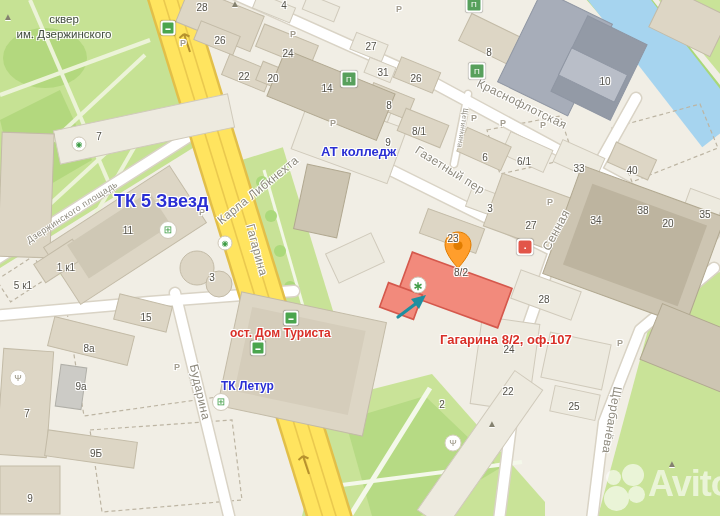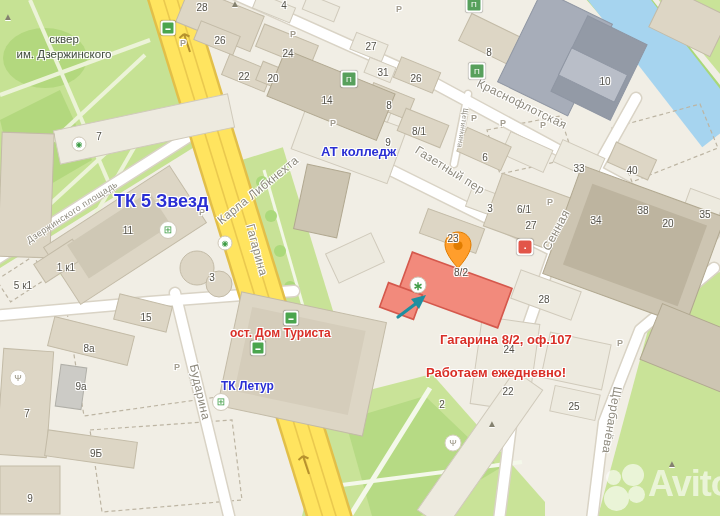--- a/index.html
+++ b/index.html
@@ -13,21 +13,21 @@
   .lbl,.bnum,.pmark,.poi,.ann{position:absolute;white-space:nowrap;}
   .halo{text-shadow:-1px -1px 0 #fff,1px -1px 0 #fff,-1px 1px 0 #fff,1px 1px 0 #fff,0 0 2px #fff;}
   .lbl{color:#8e8a7e;font-size:11px;letter-spacing:.4px;}
   .bnum{color:#54524a;font-size:10px;}
   .pmark{color:#a39d90;font-size:9px;font-weight:700;}
   .ann{font-weight:700;text-align:center;}
   .ann-blue{color:#2a2fd4;font-size:13px;}
   .ann-red{color:#d92f27;font-size:13px;}
   .ann-small{font-size:12px;}
   .park-label{position:absolute;left:6px;top:12px;width:116px;text-align:center;
-    color:#3f4a3c;font-size:11.5px;line-height:1.3;margin-top:20px;}
+    color:#3f4a3c;font-size:11.5px;line-height:1.3;}
   .poi{display:flex;align-items:center;justify-content:center;line-height:1;}
   .poi-bus-stop{width:11px;height:11px;background:#4aa54e;border:2px solid #fff;border-radius:3px;color:#fff;font-size:5px;box-shadow:0 0 1px rgba(0,0,0,.35);}
   .poi-monument{color:#84816f;font-size:10px;text-shadow:0 1px 0 #fff;}
   .poi-restaurant{width:15px;height:15px;background:#fff;border:1px solid #d6d0c0;border-radius:50%;color:#96917f;font-size:9px;}
   .poi-library{width:13px;height:13px;background:#57a05c;border:2px solid #fff;border-radius:3px;color:#fff;font-size:8px;box-shadow:0 0 1px rgba(0,0,0,.3);}
   .poi-cart{width:16px;height:16px;background:#fff;border:1px solid #cfc8b8;border-radius:50%;color:#3f9d46;font-size:10px;}
   .poi-transit{width:13px;height:13px;background:#fff;border:1px solid #cfc8b8;border-radius:50%;color:#3f9d46;font-size:8px;}
   .poi-laundry{width:15px;height:15px;background:#fff;border:1px solid #cfc8b8;border-radius:50%;color:#3f9d46;font-size:12px;font-weight:700;}
   .poi-shop{width:13px;height:13px;background:#e25549;border:2px solid #fff;border-radius:4px;color:#fff;font-size:6px;box-shadow:0 0 1px rgba(0,0,0,.3);}
   .watermark{position:absolute;left:592px;top:462px;width:128px;height:54px;z-index:5;opacity:.62;}
@@ -223,32 +223,32 @@
     </div>
 
   <div class="layer">
 
   <span class="bnum halo" style="position: absolute; left: 202px; top: 7px; transform: translate(-50%, -50%);">28</span>
       <span class="bnum halo" style="position: absolute; left: 220px; top: 40px; transform: translate(-50%, -50%);">26</span>
       <span class="bnum halo" style="position: absolute; left: 284px; top: 5px; transform: translate(-50%, -50%);">4</span>
       <span class="bnum halo" style="position: absolute; left: 288px; top: 53px; transform: translate(-50%, -50%);">24</span>
       <span class="bnum halo" style="position: absolute; left: 244px; top: 76px; transform: translate(-50%, -50%);">22</span>
       <span class="bnum halo" style="position: absolute; left: 273px; top: 78px; transform: translate(-50%, -50%);">20</span>
-      <span class="bnum halo" style="position: absolute; left: 327px; top: 100px; transform: translate(-50%, -50%);">14</span>
+      <span class="bnum halo" style="position: absolute; left: 327px; top: 88px; transform: translate(-50%, -50%);">14</span>
       <span class="bnum halo" style="position: absolute; left: 371px; top: 46px; transform: translate(-50%, -50%);">27</span>
       <span class="bnum halo" style="position: absolute; left: 383px; top: 72px; transform: translate(-50%, -50%);">31</span>
       <span class="bnum halo" style="position: absolute; left: 416px; top: 78px; transform: translate(-50%, -50%);">26</span>
       <span class="bnum halo" style="position: absolute; left: 389px; top: 105px; transform: translate(-50%, -50%);">8</span>
       <span class="bnum halo" style="position: absolute; left: 419px; top: 131px; transform: translate(-50%, -50%);">8/1</span>
       <span class="bnum halo" style="position: absolute; left: 388px; top: 142px; transform: translate(-50%, -50%);">9</span>
       <span class="bnum halo" style="position: absolute; left: 99px; top: 136px; transform: translate(-50%, -50%);">7</span>
       <span class="bnum halo" style="position: absolute; left: 489px; top: 52px; transform: translate(-50%, -50%);">8</span>
       <span class="bnum halo" style="position: absolute; left: 605px; top: 81px; transform: translate(-50%, -50%);">10</span>
       <span class="bnum halo" style="position: absolute; left: 485px; top: 157px; transform: translate(-50%, -50%);">6</span>
-      <span class="bnum halo" style="position: absolute; left: 524px; top: 161px; transform: translate(-50%, -50%); margin-top: 48px;">6/1</span>
+      <span class="bnum halo" style="position: absolute; left: 524px; top: 161px; transform: translate(-50%, -50%);">6/1</span>
       <span class="bnum halo" style="position: absolute; left: 579px; top: 168px; transform: translate(-50%, -50%);">33</span>
       <span class="bnum halo" style="position: absolute; left: 632px; top: 170px; transform: translate(-50%, -50%);">40</span>
       <span class="bnum halo" style="position: absolute; left: 490px; top: 208px; transform: translate(-50%, -50%);">3</span>
       <span class="bnum halo" style="position: absolute; left: 453px; top: 238px; transform: translate(-50%, -50%);">23</span>
       <span class="bnum halo" style="position: absolute; left: 531px; top: 225px; transform: translate(-50%, -50%);">27</span>
       <span class="bnum halo" style="position: absolute; left: 596px; top: 220px; transform: translate(-50%, -50%);">34</span>
       <span class="bnum halo" style="position: absolute; left: 643px; top: 210px; transform: translate(-50%, -50%);">38</span>
       <span class="bnum halo" style="position: absolute; left: 668px; top: 223px; transform: translate(-50%, -50%);">20</span>
       <span class="bnum halo" style="position: absolute; left: 705px; top: 214px; transform: translate(-50%, -50%);">35</span>
       <span class="bnum halo" style="position: absolute; left: 453px; top: 272px; transform: translate(-50%, -50%); margin-left: 8px;">8/2</span>
@@ -310,21 +310,20 @@
     <span>сквер</span><br>
     <span>им. Дзержинского</span>
   </div>
 
   <div class="layer" style="z-index:3;">
     <span class="ann ann-blue halo" style="left:114px;top:191px;font-size:18px;">ТК 5 Звезд</span>
     <span class="ann ann-blue halo" style="left:321px;top:144px;">АТ колледж</span>
     <span class="ann ann-blue halo" style="left:221px;top:379px;font-size:12px;">ТК Летур</span>
     <span class="ann ann-red ann-small halo" style="left:230px;top:326px;">ост. Дом Туриста</span>
     <span class="ann ann-red halo" style="left:440px;top:332px;">Гагарина 8/2, оф.107</span>
-    <span class="ann ann-red halo" style="left:426px;top:365px;">Работаем ежедневно!</span>
   </div>
 
   <div class="watermark">
     <span class="wm-c wm-c1"></span>
     <span class="wm-c wm-c2"></span>
     <span class="wm-c wm-c3"></span>
     <span class="wm-c wm-c4"></span>
     <span class="wm-text">Avito</span>
   </div>
 

